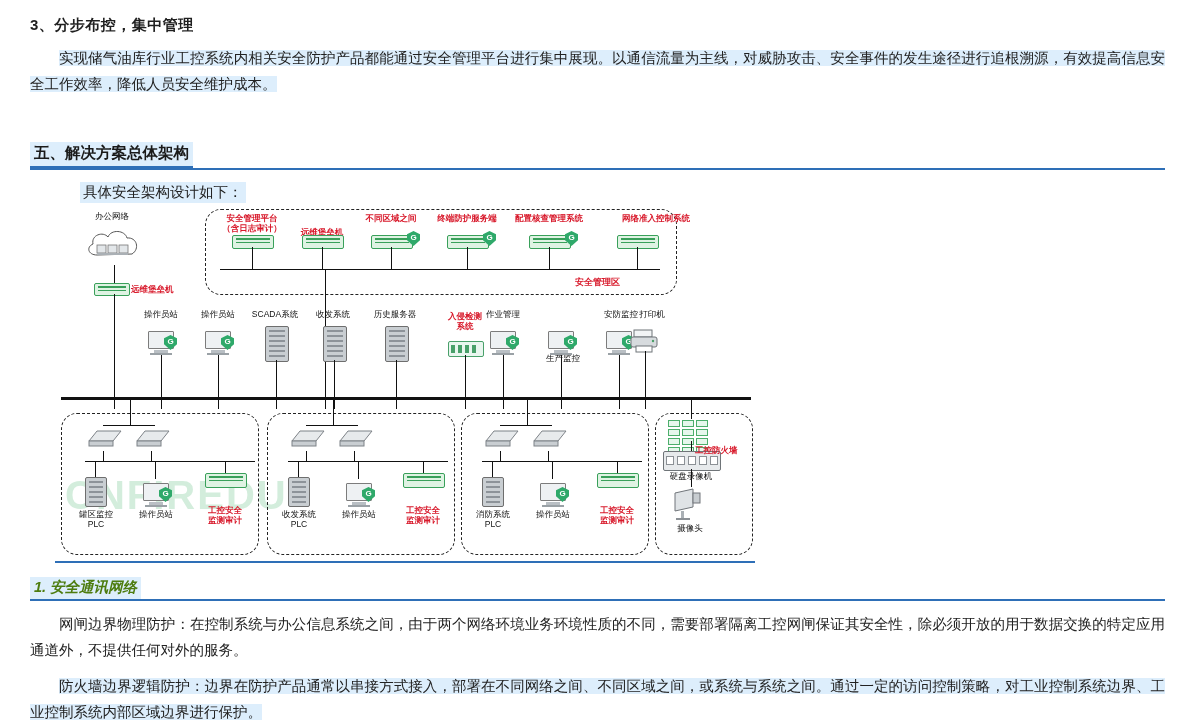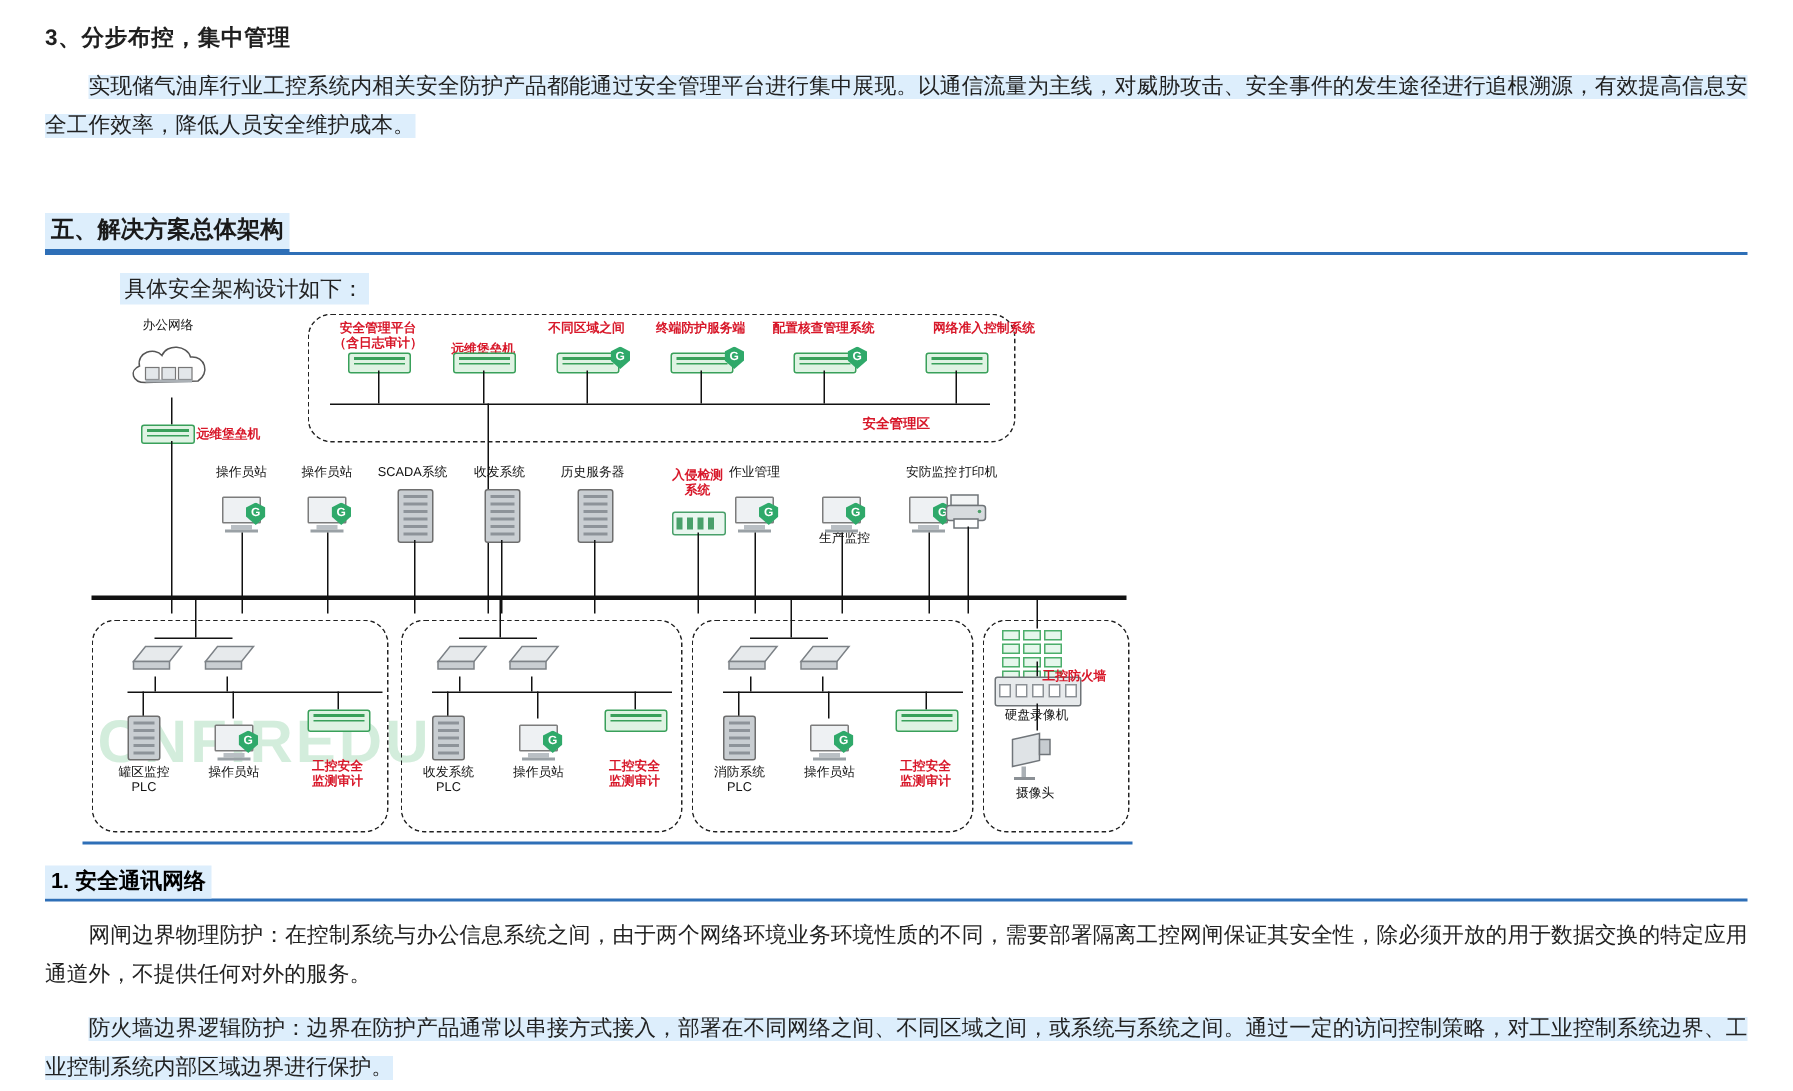--- a/index.html
+++ b/index.html
@@ -52,24 +52,25 @@
   .section-head-wrap {
     margin-left: 30px;
     border-bottom: 2px solid #2e6fb7;
     width: 1135px;
     padding-bottom: 0;
   }
   .sub-head {
     margin: 14px 30px 0 30px;
     font-size: 14.5px;
     font-weight: bold;
-    color: #000000;
+    color: #4d7c0f;
     background: #ddeefc;
     display: inline-block;
     padding: 1px 4px 2px 4px;
+    font-style: italic;
   }
   .sub-head-wrap {
     margin-left: 30px;
     border-bottom: 2px solid #2e6fb7;
     width: 1135px;
   }
   .caption {
     font-size: 14.5px;
     color: #222;
     margin: 12px 30px 0 80px;

